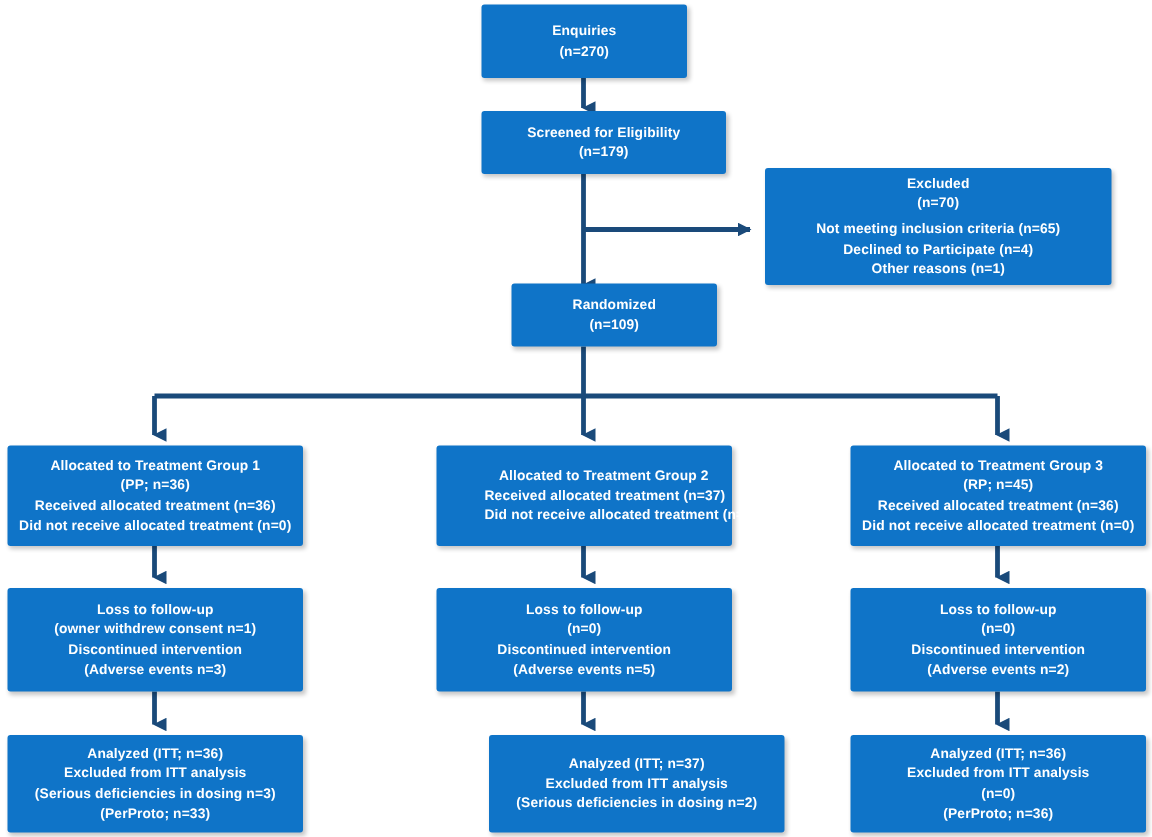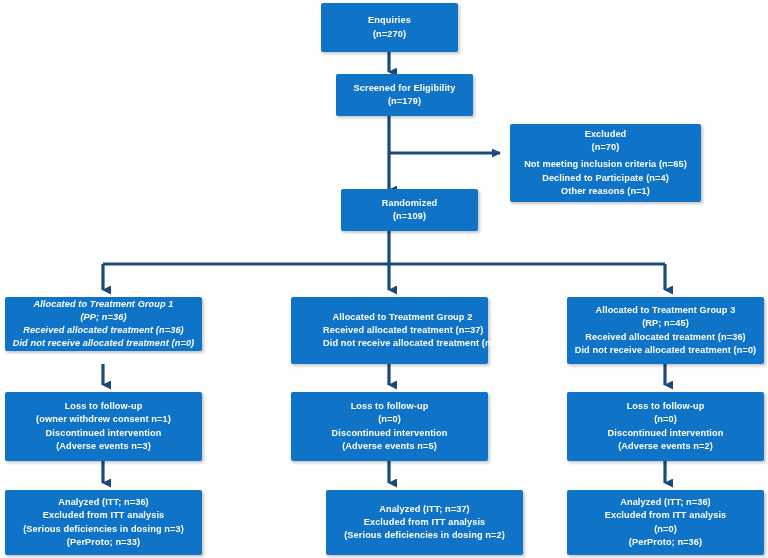--- a/index.html
+++ b/index.html
@@ -85,40 +85,40 @@
       <line x1="389" y1="461" x2="389" y2="483" marker-end="url(#arrowDown)"></line>
       <line x1="665" y1="461" x2="665" y2="483" marker-end="url(#arrowDown)"></line>
     </g>
   </svg>
 
   <div class="node" style="left:321px; top:3px; width:137px; height:49px;">
     <span class="line">Enquiries</span>
     <span class="line">(n=270)</span>
   </div>
 
-  <div class="node" style="left:336px; top:74px; width:137px; height:42px;">
+  <div class="node" style="left:321px; top:74px; width:163px; height:42px;">
     <span class="line">Screened for Eligibility</span>
     <span class="line">(n=179)</span>
   </div>
 
-  <div class="node" style="left:510px; top:124px; width:191px; height:78px;">
+  <div class="node" style="left:510px; top:112px; width:231px; height:78px;">
     <span class="line">Excluded</span>
     <span class="line">(n=70)</span>
     <span class="spacer"></span>
     <span class="line">Not meeting inclusion criteria (n=65)</span>
     <span class="line">Declined to Participate (n=4)</span>
     <span class="line">Other reasons (n=1)</span>
   </div>
 
   <div class="node" style="left:321px; top:189px; width:137px; height:42px;margin-left:20px;">
     <span class="line">Randomized</span>
     <span class="line">(n=109)</span>
   </div>
 
-  <div class="node" style="left:5px; top:297px; width:197px; height:54px;font-style:italic;">
+  <div class="node" style="left:5px; top:297px; width:197px; height:67px;">
     <span class="line">Allocated to Treatment Group 1</span>
     <span class="line">(PP; n=36)</span>
     <span class="line">Received allocated treatment (n=36)</span>
     <span class="line">Did not receive allocated treatment (n=0)</span>
   </div>
 
   <div class="node" style="left:291px; top:297px; width:197px; height:67px;padding-left:32px;">
     <span class="line">Allocated to Treatment Group 2</span>
     <span class="line">Received allocated treatment (n=37)</span>
     <span class="line">Did not receive allocated treatment (n=0)</span>

